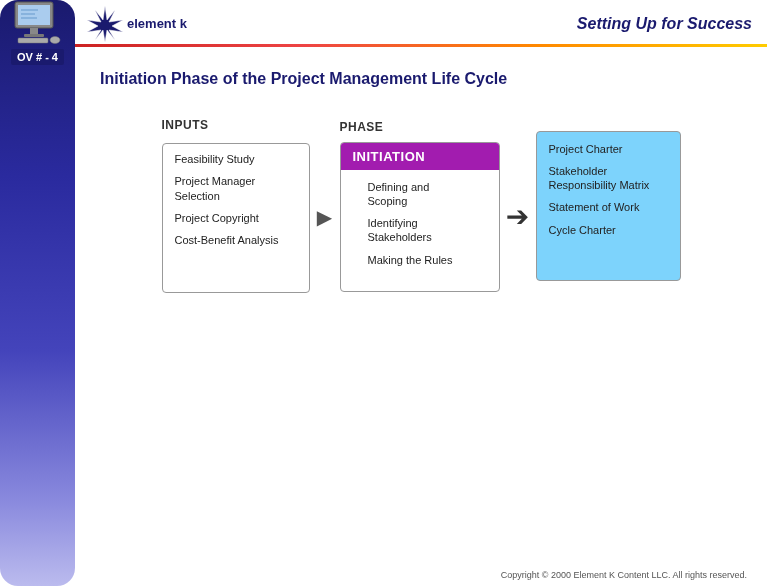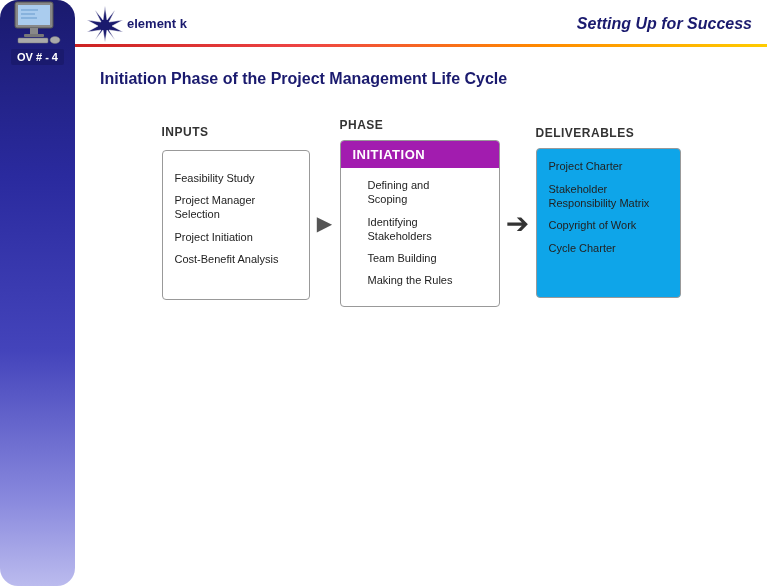--- a/index.html
+++ b/index.html
@@ -136,21 +136,21 @@
 
     
     .inputs-col {
       width: 148px;
       flex-shrink: 0;
     }
 
     .inputs-box {
       border: 1px solid #999;
       border-radius: 4px;
-      padding: 20px 12px;
+      padding: 8px 12px;
       background: white;
       min-height: 150px;
       margin-top: 11px;
     }
 
     .inputs-box .item {
       font-size: 11px;
       color: #222;
       margin-bottom: 8px;
       line-height: 1.3;
@@ -223,21 +223,21 @@
     
     .deliverables-col {
       width: 145px;
       flex-shrink: 0;
     }
 
     .deliverables-box {
       border: 1px solid #999;
       border-radius: 4px;
       padding: 10px 12px;
-      background: #0ea5e9;
+      background: #7dd3fc;
       min-height: 150px;
     }
 
     .deliverables-box .item {
       font-size: 11px;
       color: #222;
       margin-bottom: 8px;
       line-height: 1.3;
     }
 
@@ -291,52 +291,53 @@
   <div class="content">
     <div class="page-title">Initiation Phase of the Project Management Life Cycle</div>
 
     <div class="diagram">
 
       <div class="inputs-col">
         <div class="col-header">INPUTS</div>
         <div class="inputs-box">
             <div class="item">Feasibility Study</div>
             <div class="item">Project Manager Selection</div>
-            <div class="item">Project Initiation</div>
+            <div class="item">Project Copyright</div>
             <div class="item">Cost-Benefit Analysis</div>
           </div>
       </div>
 
       <div class="arrow-container">
         <span class="arrow-right">▶</span>
       </div>
 
       <div class="phase-col">
         <div class="col-header">PHASE</div>
         <div class="phase-box">
           <div class="phase-header">INITIATION</div>
           <div class="phase-body">
               <div class="item">Defining and Scoping</div>
               <div class="item">Identifying Stakeholders</div>
-              <div class="item">Team Building</div>
               <div class="item">Making the Rules</div>
             </div>
         </div>
       </div>
 
       <div class="big-arrow-container">
         <span class="big-arrow">➔</span>
       </div>
 
       <div class="deliverables-col">
-        <div class="col-header">DELIVERABLES</div>
         <div class="deliverables-box">
             <div class="item">Project Charter</div>
             <div class="item">Stakeholder Responsibility Matrix</div>
-            <div class="item">Copyright of Work</div>
+            <div class="item">Statement of Work</div>
             <div class="item">Cycle Charter</div>
           </div>
       </div>
 
     </div>
   </div>
 
+  <div class="footer">
+    <span>Copyright © 2000 Element K Content LLC. All rights reserved.</span>
+  </div>
 </div>
 
 </body></html>

